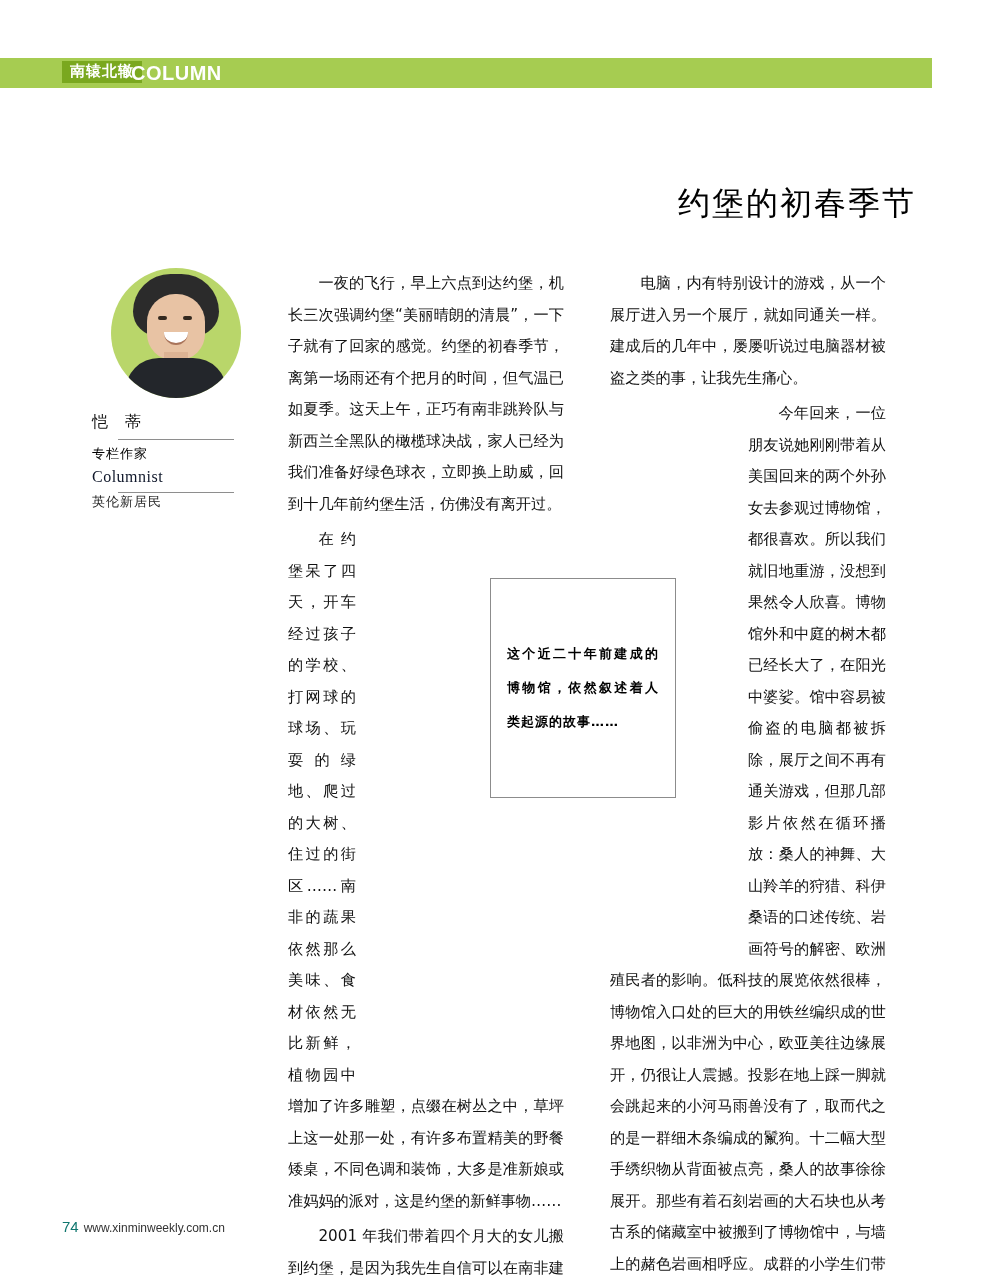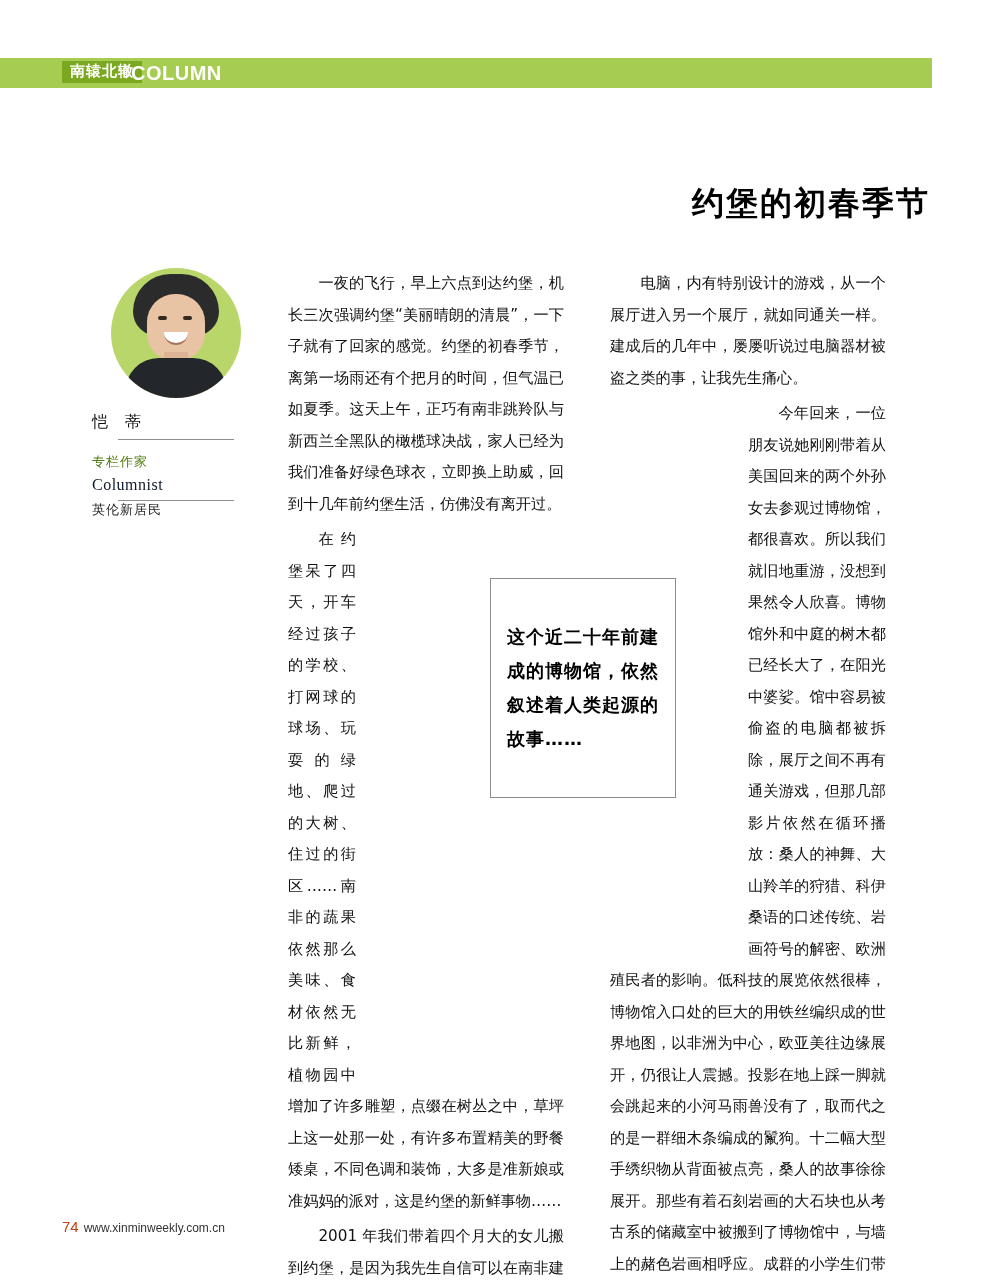--- a/index.html
+++ b/index.html
@@ -25,23 +25,23 @@
   .header-en{
     position:absolute;left:131px;top:62px;
     color:#ffffff;
     font-family:"Liberation Sans","DejaVu Sans",sans-serif;
     font-size:20px;font-weight:bold;letter-spacing:0.5px;
     line-height:22px;
   }
 
   
   .article-title{
-    position:absolute;right:58px;top:182px;
+    position:absolute;right:72px;top:182px;
     font-family:"DejaVu Sans","Liberation Sans",sans-serif;
-    font-weight:bold;font-size:32px;letter-spacing:2px;
+    font-weight:normal;font-size:32px;letter-spacing:2px;
     color:#000;
   }
 
   
   .author-block{position:absolute;left:92px;top:268px;width:168px;text-align:left;}
   .author-photo{
     width:130px;height:130px;border-radius:50%;
     margin:0 auto;position:relative;overflow:hidden;
     background:#b9d66a;
   }
@@ -69,21 +69,21 @@
   .author-photo .neck{
     position:absolute;left:53px;top:84px;width:24px;height:16px;background:#dcb394;
   }
   .author-name{
     margin-top:14px;
     font-family:"DejaVu Sans","Liberation Sans",sans-serif;
     font-size:16px;letter-spacing:6px;color:#111;
   }
   .author-rule{height:1px;background:#8e8e8e;margin:6px 26px 0 26px;}
   .author-role{
-    margin-top:13px;font-size:13px;color:#4d7c0f;letter-spacing:1px;
+    margin-top:5px;font-size:13px;color:#000000;letter-spacing:1px;
     font-family:"DejaVu Sans","Liberation Sans",sans-serif;
   }
   .author-en{
     margin-top:5px;font-size:16px;color:#0f172a;letter-spacing:0.5px;
     font-family:"Liberation Serif","DejaVu Serif",serif;
   }
   .author-desc{
     font-size:13px;color:#222;letter-spacing:1px;
     font-family:"DejaVu Sans","Liberation Sans",sans-serif;
   }
@@ -110,32 +110,32 @@
   
   .pullquote{
     position:absolute;left:490px;top:578px;width:186px;height:220px;
     border:1px solid #8c8c8c;background:#ffffff;
     box-sizing:border-box;
     display:flex;align-items:center;
   }
   .pullquote-inner{
     padding:0 16px;
     font-family:"DejaVu Sans","Liberation Sans",sans-serif;
-    font-weight:bold;font-size:18px;line-height:34px;
+    font-weight:bold;font-size:13px;line-height:34px;
     letter-spacing:1px;color:#000;text-align:justify;
   }
 
   
   .footer{
     position:absolute;left:62px;bottom:45px;
     font-family:"Liberation Sans","DejaVu Sans",sans-serif;
     font-size:12px;color:#333;
   }
   .footer .pageno{
-    font-size:15px;color:#c2410c;margin-right:5px;font-weight:normal;
+    font-size:15px;color:#0f766e;margin-right:5px;font-weight:normal;
   }
 </style>
 </head>
 <body>
 
 <div class="page">
 
   <div class="header-bar"></div>
   <div class="header-tag">南辕北辙</div>
   <div class="header-en">COLUMN</div>

